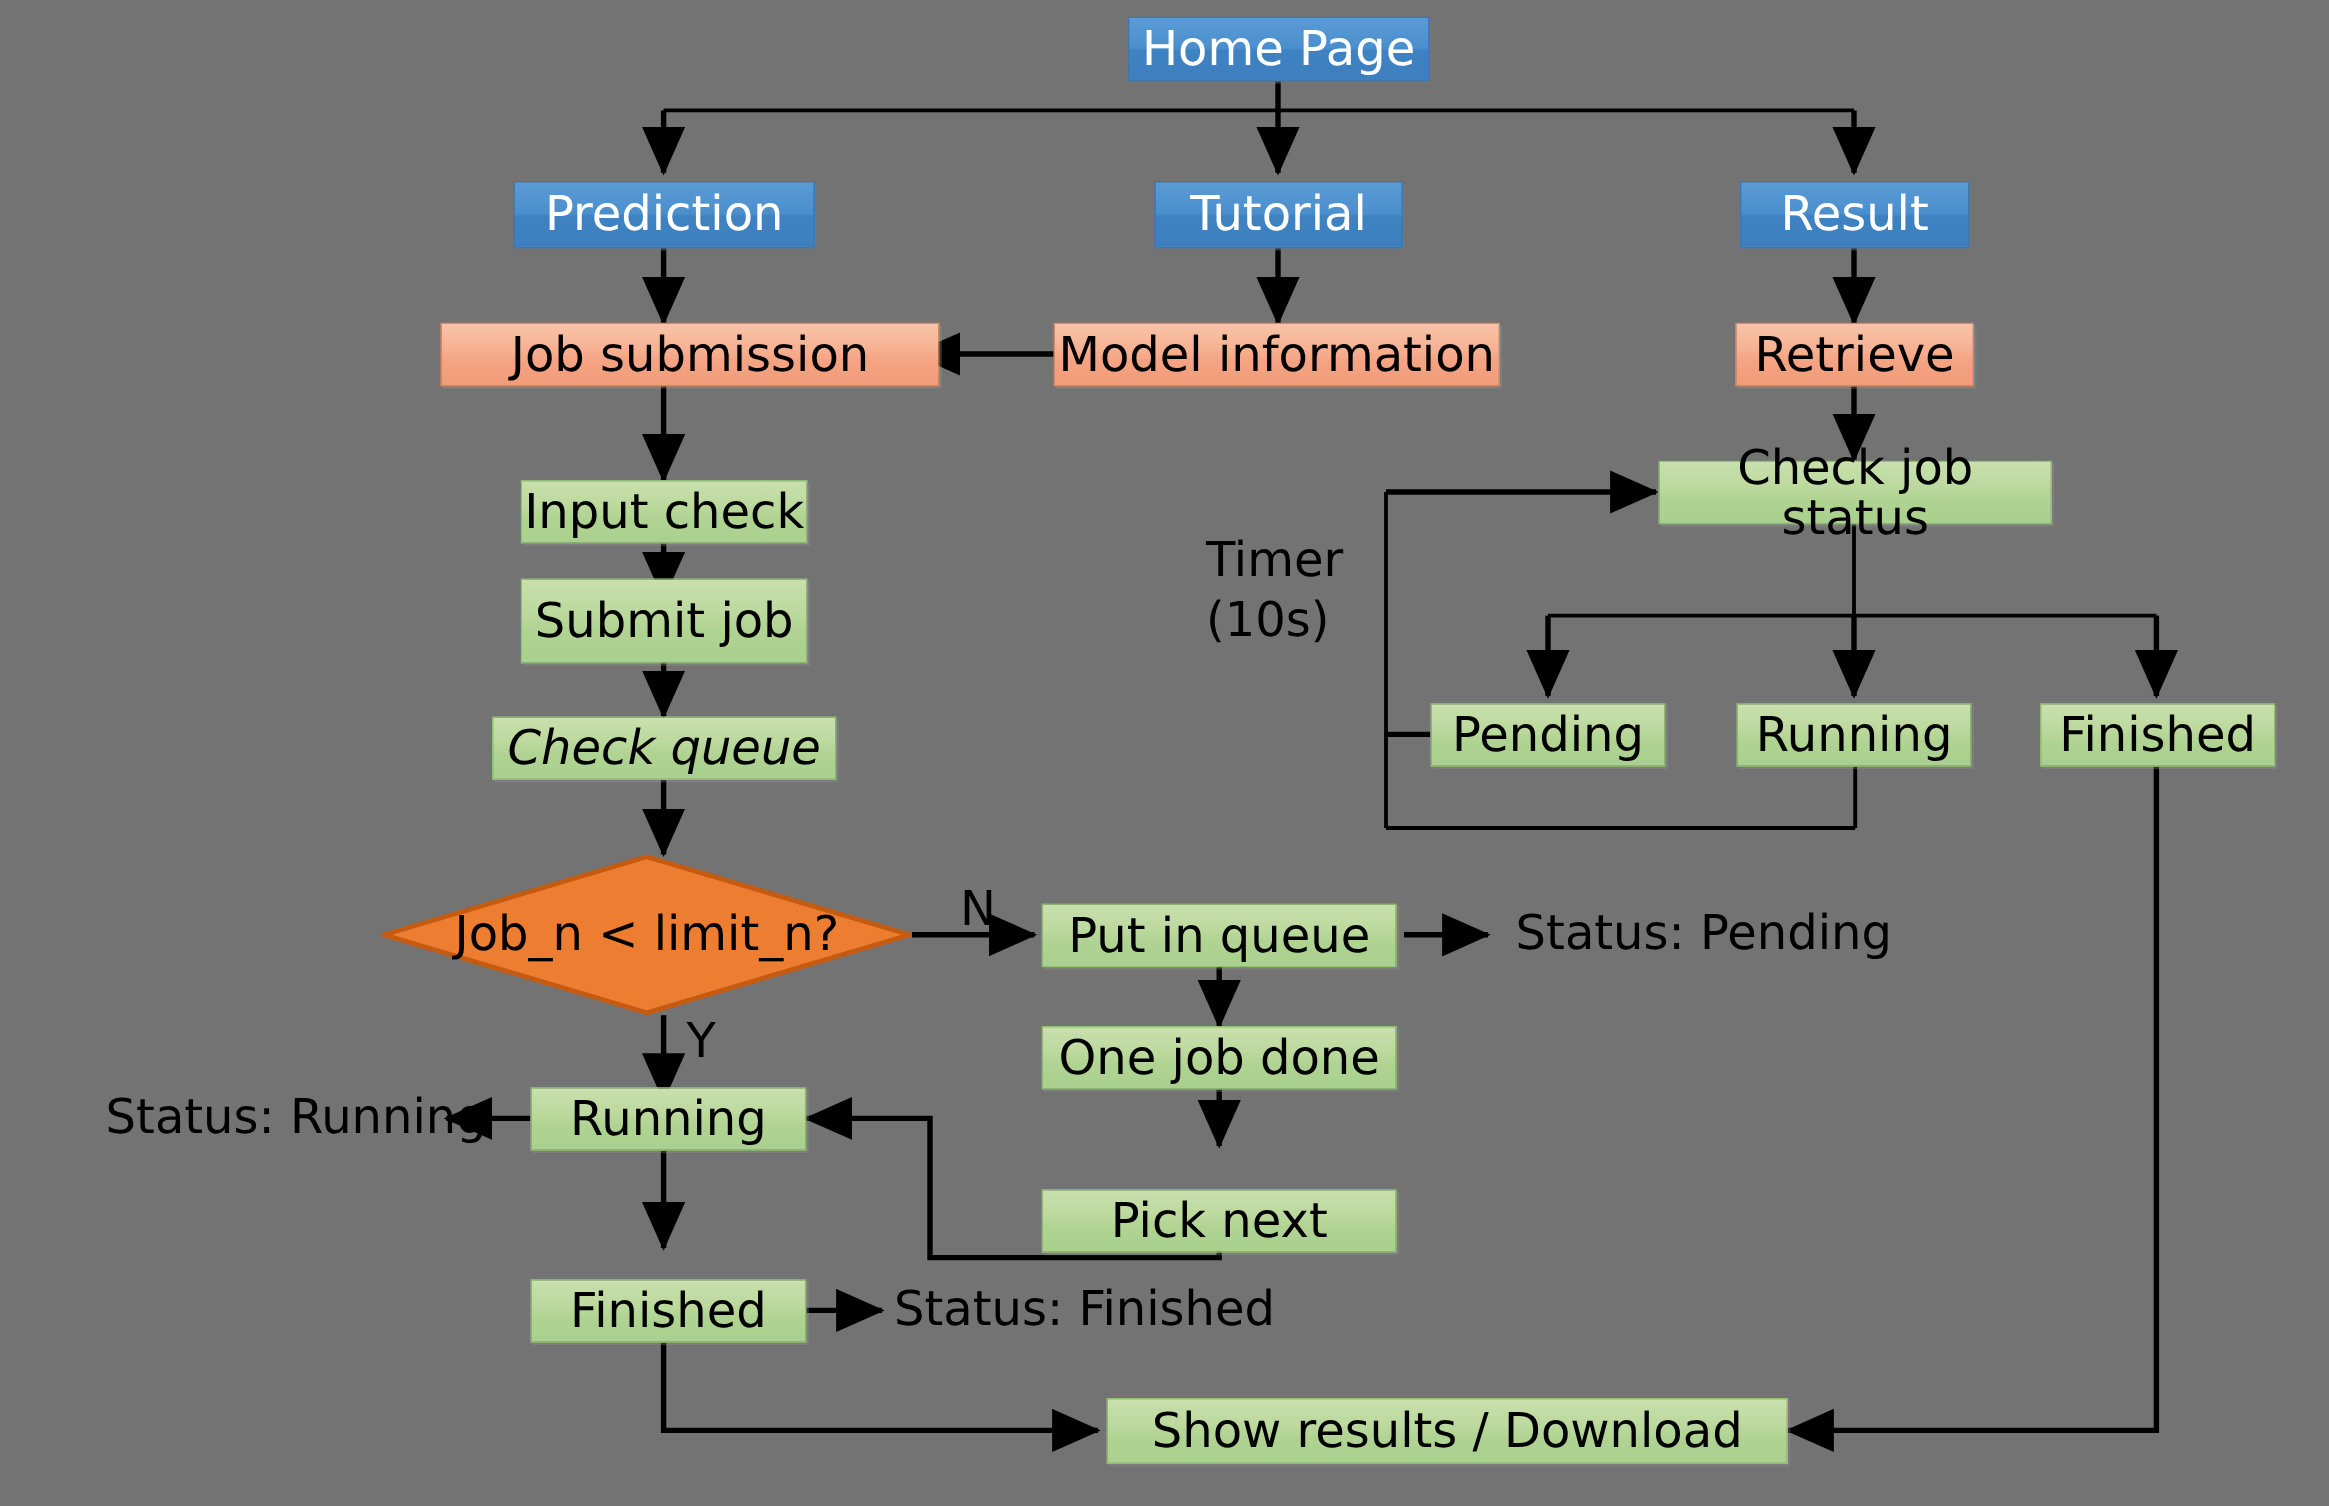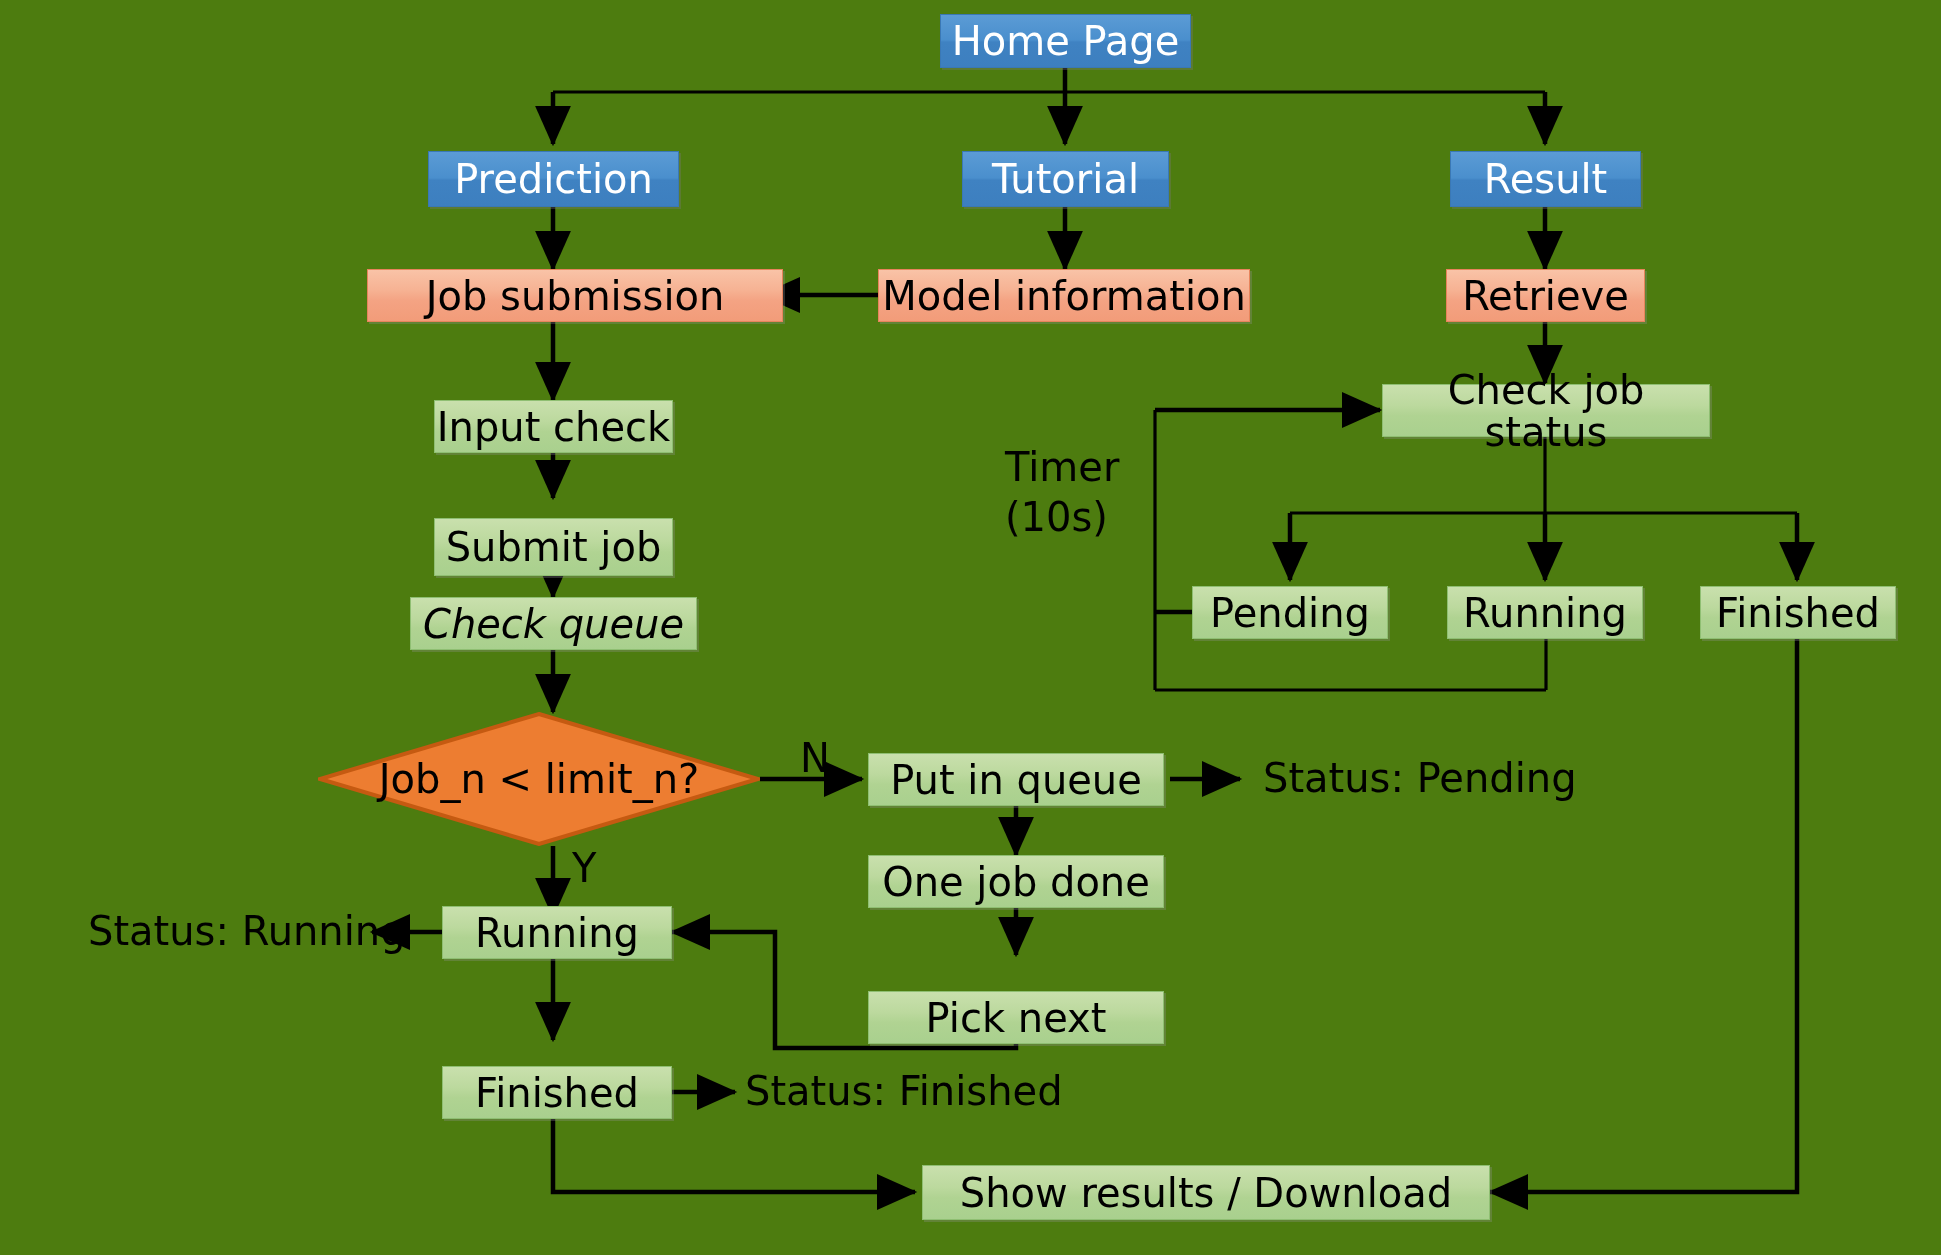--- a/index.html
+++ b/index.html
@@ -4,21 +4,21 @@
 <style>
   html, body {
     margin: 0;
     padding: 0;
     background: #ffffff;
   }
   #canvas {
     position: relative;
     width: 1941px;
     height: 1255px;
-    background: #4d7c0f;
+    background: #737373;
     font-family: "DejaVu Sans", sans-serif;
     overflow: hidden;
   }
   .node {
     position: absolute;
     box-sizing: border-box;
     display: flex;
     align-items: center;
     justify-content: center;
     text-align: center;
@@ -191,21 +191,21 @@
   </div>
 
   <div class="node n-salmon" style="left:1446px; top:269px; width:199px; height:53px;">
     <span>Retrieve</span>
   </div>
 
   <div class="node n-green" style="left:434px; top:400px; width:239px; height:53px;">
     <span>Input check</span>
   </div>
 
-  <div class="node n-green" style="left:434px; top:518px; width:239px; height:58px;">
+  <div class="node n-green" style="left:434px; top:482px; width:239px; height:71px;">
     <span>Submit job</span>
   </div>
 
   <div class="node n-green" style="left:410px; top:597px; width:287px; height:53px;font-style:italic;">
     <span>Check queue</span>
   </div>
 
   <div class="node n-diamond" style="left:318px; top:712px; width:442px; height:134px;">
     <svg class="diamond-shape" viewBox="0 0 442 134" preserveAspectRatio="none">
       <polygon points="221,2 440,67 221,132 2,67" fill="#ed7d31" stroke="#c55a11" stroke-width="4"></polygon>

